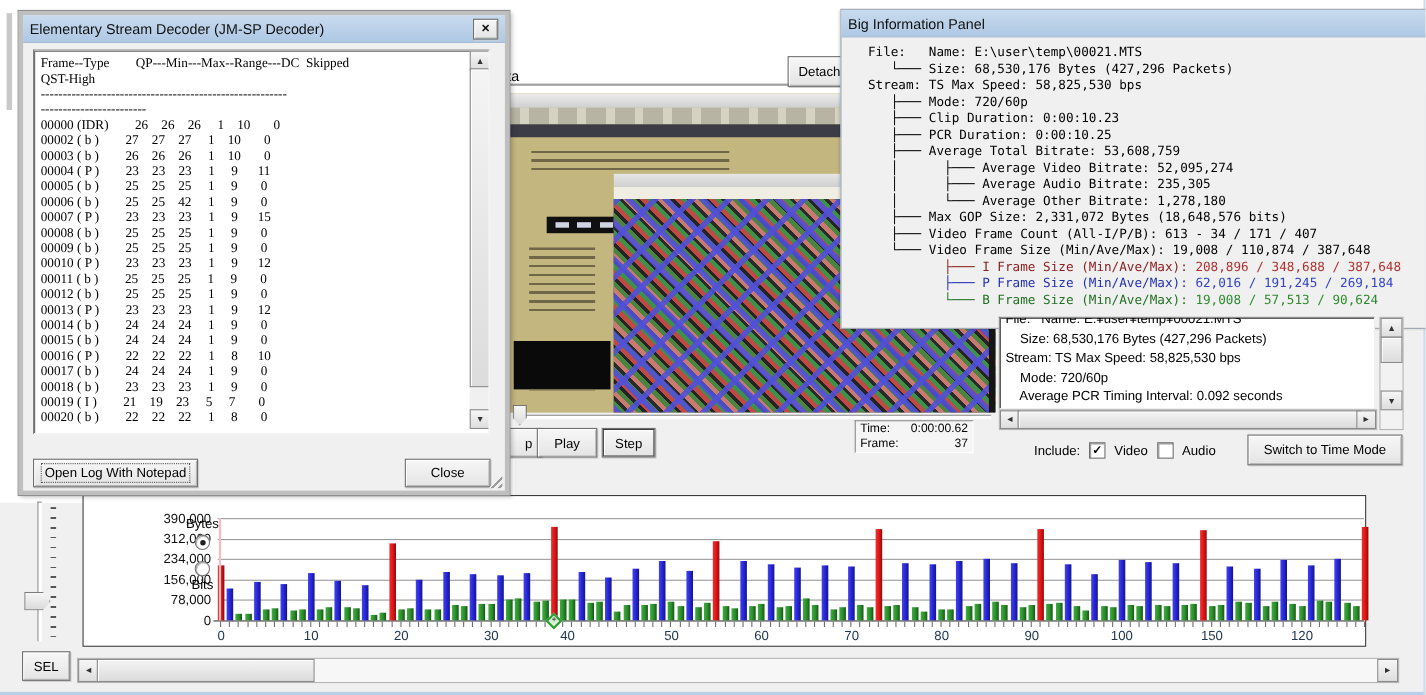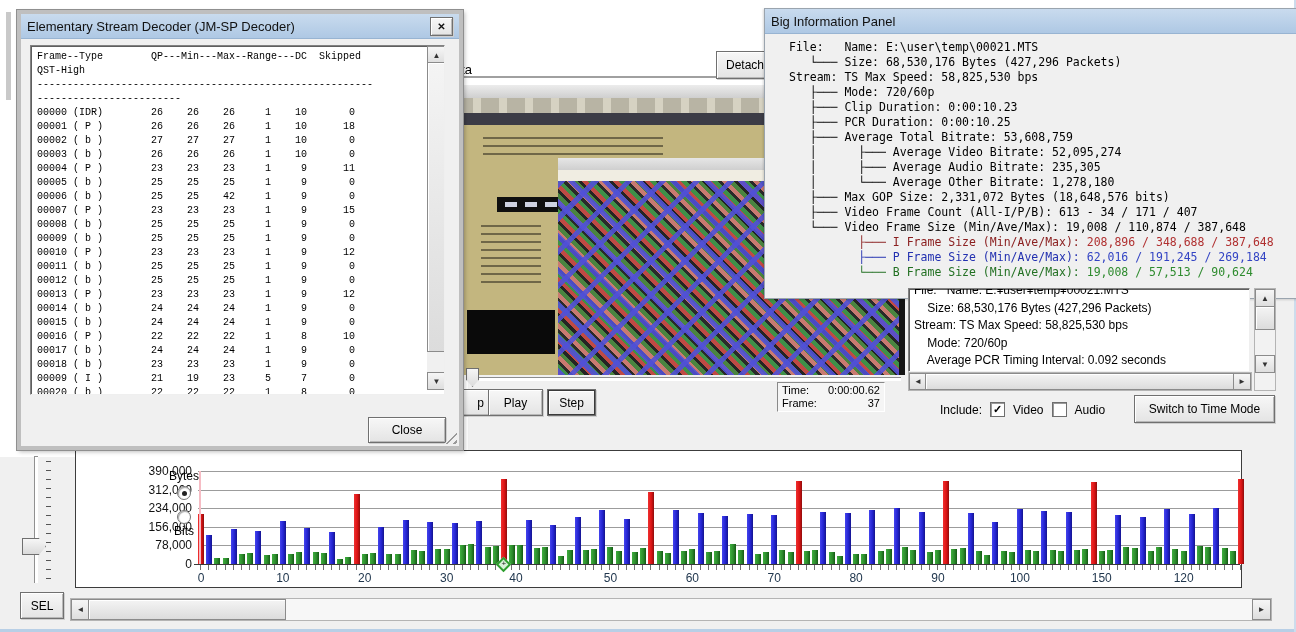--- a/index.html
+++ b/index.html
@@ -14,21 +14,21 @@
        box-shadow:inset 1px 1px 0 #ffffff,inset -1px -1px 0 #b8b8b8,1px 1px 0 #cfcfcf;
        display:flex;align-items:center;justify-content:center;font-size:12px;cursor:default;}
   .btn.focused{box-shadow:inset 0 0 0 1px #3a3a3a,inset 2px 2px 0 #ffffff,1px 1px 0 #cfcfcf;}
   .sunken{background:#fff;border:1px solid #828282;border-bottom-color:#efefef;border-right-color:#efefef;
           box-shadow:inset 1px 1px 0 #5f5f5f;}
   .sb{background:#f2f2f2;border:1px solid #b4b4b4;}
   .sb-btn{background:linear-gradient(to bottom,#f6f6f6,#dedede);border:1px solid #8b8b8b;
           display:flex;align-items:center;justify-content:center;font-size:8px;color:#333;}
   .sb-thumb{background:linear-gradient(to bottom,#f4f4f4,#dcdcdc);border:1px solid #8b8b8b;
             box-shadow:inset 1px 1px 0 #fff;}
-  .mono-line{white-space:pre;font-family:Liberation Mono, monospace;font-size:10px;line-height:14px;}
+  .mono-line{white-space:pre;font-family:Liberation Serif, serif;font-size:12px;line-height:14px;}
   .info-line{white-space:pre;font-family:"DejaVu Sans Mono",monospace;font-size:11.5px;line-height:15px;}
   .mini-line{white-space:pre;font-size:12px;line-height:17.5px;}
   .checkbox{width:13px;height:13px;background:#fff;border:1px solid #6e6e6e;box-shadow:inset 1px 1px 0 #9a9a9a;
             display:flex;align-items:center;justify-content:center;font-size:11px;font-weight:bold;}
   .radio{width:12px;height:12px;border-radius:50%;background:#fff;border:1px solid #777;
          box-shadow:inset 1px 1px 1px #aaa;display:flex;align-items:center;justify-content:center;}
   .radio .dot{width:5px;height:5px;border-radius:50%;background:#222;}
   
   #chart-panel{background:#fff;border:1px solid #3c3c3c;}
   .bar{position:absolute;width:6px;}
@@ -498,50 +498,52 @@
         <span>✕</span>
       </span>
     </div>
     <div class="abs sunken" style="left:9px;top:31px;width:413px;height:348px;overflow:hidden;">
       <div id="decoder-lines" style="position:absolute;left:6px;top:4px;">
           <div class="mono-line">Frame--Type        QP---Min---Max--Range---DC  Skipped</div>
           <div class="mono-line">QST-High</div>
           <div class="mono-line">--------------------------------------------------------</div>
           <div class="mono-line">------------------------</div>
           <div class="mono-line">00000 (IDR)        26    26    26     1    10       0</div>
-          <div class="mono-line">00001 ( P )        26    26    26     1    10      18</div>
           <div class="mono-line">00002 ( b )        27    27    27     1    10       0</div>
           <div class="mono-line">00003 ( b )        26    26    26     1    10       0</div>
           <div class="mono-line">00004 ( P )        23    23    23     1     9      11</div>
           <div class="mono-line">00005 ( b )        25    25    25     1     9       0</div>
           <div class="mono-line">00006 ( b )        25    25    42     1     9       0</div>
           <div class="mono-line">00007 ( P )        23    23    23     1     9      15</div>
           <div class="mono-line">00008 ( b )        25    25    25     1     9       0</div>
           <div class="mono-line">00009 ( b )        25    25    25     1     9       0</div>
           <div class="mono-line">00010 ( P )        23    23    23     1     9      12</div>
           <div class="mono-line">00011 ( b )        25    25    25     1     9       0</div>
           <div class="mono-line">00012 ( b )        25    25    25     1     9       0</div>
           <div class="mono-line">00013 ( P )        23    23    23     1     9      12</div>
           <div class="mono-line">00014 ( b )        24    24    24     1     9       0</div>
           <div class="mono-line">00015 ( b )        24    24    24     1     9       0</div>
           <div class="mono-line">00016 ( P )        22    22    22     1     8      10</div>
           <div class="mono-line">00017 ( b )        24    24    24     1     9       0</div>
           <div class="mono-line">00018 ( b )        23    23    23     1     9       0</div>
-          <div class="mono-line">00009 ( I )        21    19    23     5     7       0</div>
+          <div class="mono-line">00019 ( I )        21    19    23     5     7       0</div>
           <div class="mono-line">00020 ( b )        22    22    22     1     8       0</div>
         </div>
       <div class="abs sb" style="right:0;top:0;width:17px;height:344px;border:none;background:#f0f0f0;">
         <div class="sb-btn abs" style="left:0;top:0;width:17px;height:16px;">
             <span>▲</span>
           </div>
         <div class="sb-thumb abs" style="left:0;top:16px;width:17px;height:288px;"></div>
         <div class="sb-btn abs" style="left:0;bottom:0;width:17px;height:16px;">
             <span>▼</span>
           </div>
       </div>
     </div>
+    <div class="abs btn" style="left:9px;top:403px;width:148px;height:24px;">
+      <span style="outline:1px dotted #555;padding:1px 3px;">Open Log With Notepad</span>
+    </div>
     <div class="abs btn" style="left:347px;top:403px;width:76px;height:24px;">
       <span>Close</span>
     </div>
     <div class="abs grip" style="right:2px;bottom:2px;width:13px;height:13px;clip-path:polygon(100% 0,100% 100%,0 100%);"></div>
   </div>
 
 </div>
 
 </body></html>

